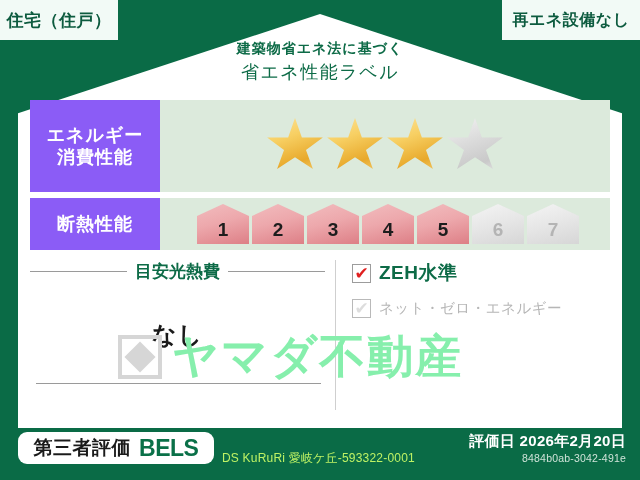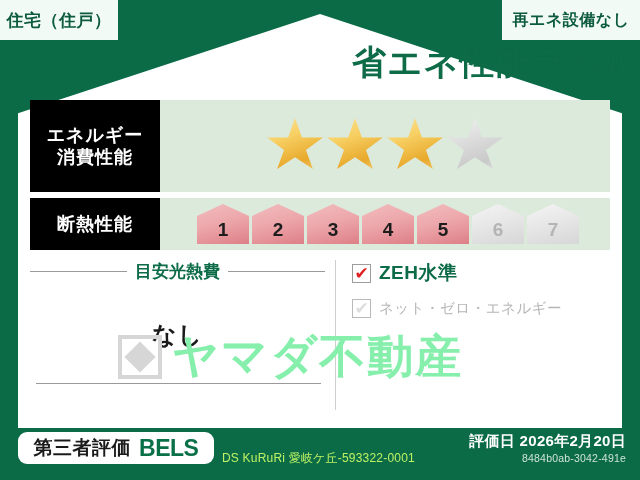--- a/index.html
+++ b/index.html
@@ -40,39 +40,39 @@
   
   #title-block {
     position: absolute; left: 0; right: 0; top: 40px;
     text-align: center; color: #0d6b47; z-index: 5;
   }
   #title-sub {
     font-size: 14px; font-weight: bold; letter-spacing: 1px;
     margin-bottom: 2px;
   }
   #title-main {
-    font-size: 34px; font-weight: bold; letter-spacing: 1.5px; text-align: right;
+    font-size: 18px; font-weight: normal; letter-spacing: 1.5px;
   }
 
   
   #content {
     position: absolute;
     left: 30px; right: 30px; top: 100px; bottom: 62px;
     z-index: 6;
   }
 
   
   .perf-row {
     display: flex; align-items: stretch;
     background: #dceadc;
     margin-bottom: 6px;
   }
   .perf-label {
     width: 130px; flex: none;
-    background: #000000;
+    background: #8b5cf6;
     color: #ffffff;
     font-weight: bold; font-size: 18px;
     display: flex; flex-direction: column;
     align-items: center; justify-content: center;
     line-height: 1.25; letter-spacing: 1px;
   }
   .perf-value { flex: 1; display: flex; align-items: center; }
 
   #row-energy  { height: 92px; }
   #row-energy .perf-value { justify-content: center; gap: 2px; }
@@ -211,20 +211,21 @@
 <body>
 
 <div id="label-root">
 
   <div id="house-body"></div>
 
   <div class="corner-badge" id="badge-right">再エネ設備なし</div>
   <div class="corner-badge" id="badge-left">住宅（住戸）</div>
 
   <div id="title-block">
+    <div id="title-sub">建築物省エネ法に基づく</div>
     <div id="title-main">省エネ性能ラベル</div>
   </div>
 
   <div id="content">
 
     <div class="perf-row" id="row-energy">
       <div class="perf-label">
         <span>エネルギー</span>
         <span>消費性能</span>
       </div>

